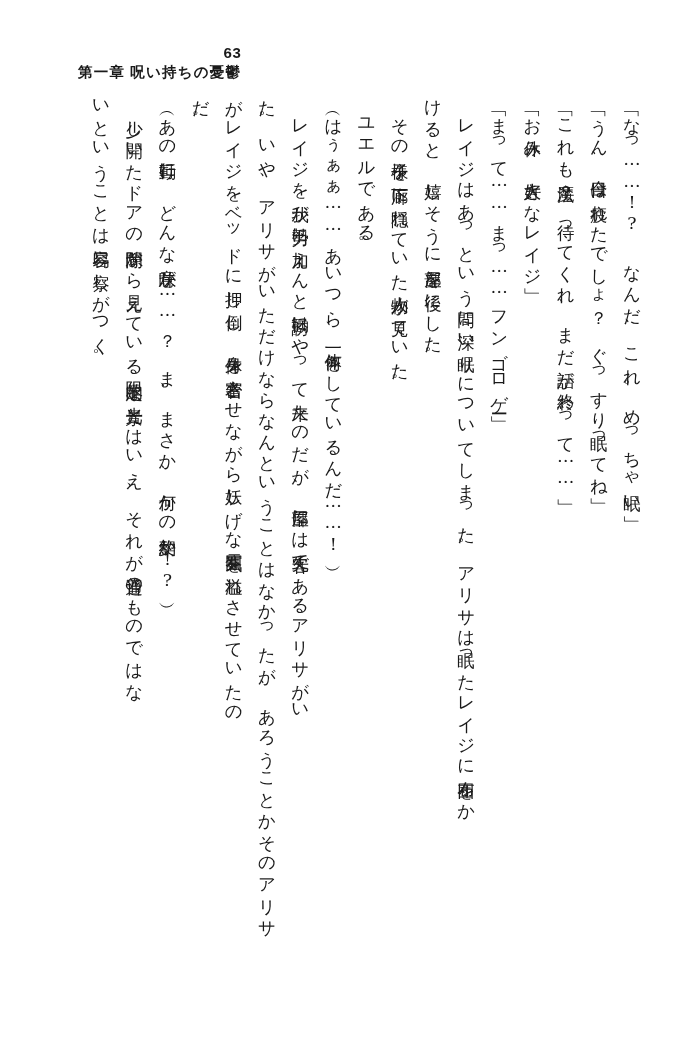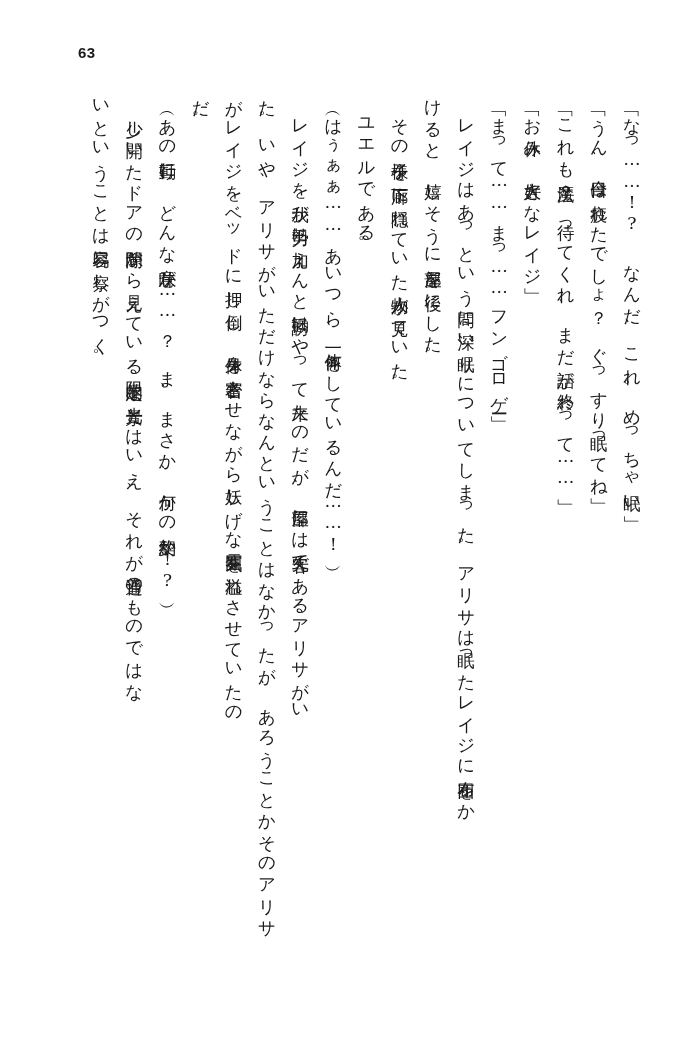--- a/index.html
+++ b/index.html
@@ -75,20 +75,21 @@
     padding-top: 17px;
   }
 </style>
 </head>
 <body>
 
 <div class="page">
 
   <div class="header">
     <span class="folio">63</span>
+    <span class="chapter-title">第一章 呪い持ちの憂鬱</span>
   </div>
 
   <div class="body-area">
       <div class="col indent">「なっ……!?　なんだ、これ。めっちゃ眠い」</div>
       <div class="col indent">「うん、今日は疲れたでしょ？　ぐっすり眠ってね」</div>
       <div class="col indent">「これも魔法？　待ってくれ、まだ話が終わって……」</div>
       <div class="col indent">「お休み、大好きなレイジ」</div>
       <div class="col indent">「まって……まっ……フンゴロゲー」</div>
       <div class="col">　レイジはあっという間に深い眠りについてしまった。アリサは眠ったレイジに布団をか</div>
       <div class="col">けると、嬉しそうに部屋を後にした。</div>

